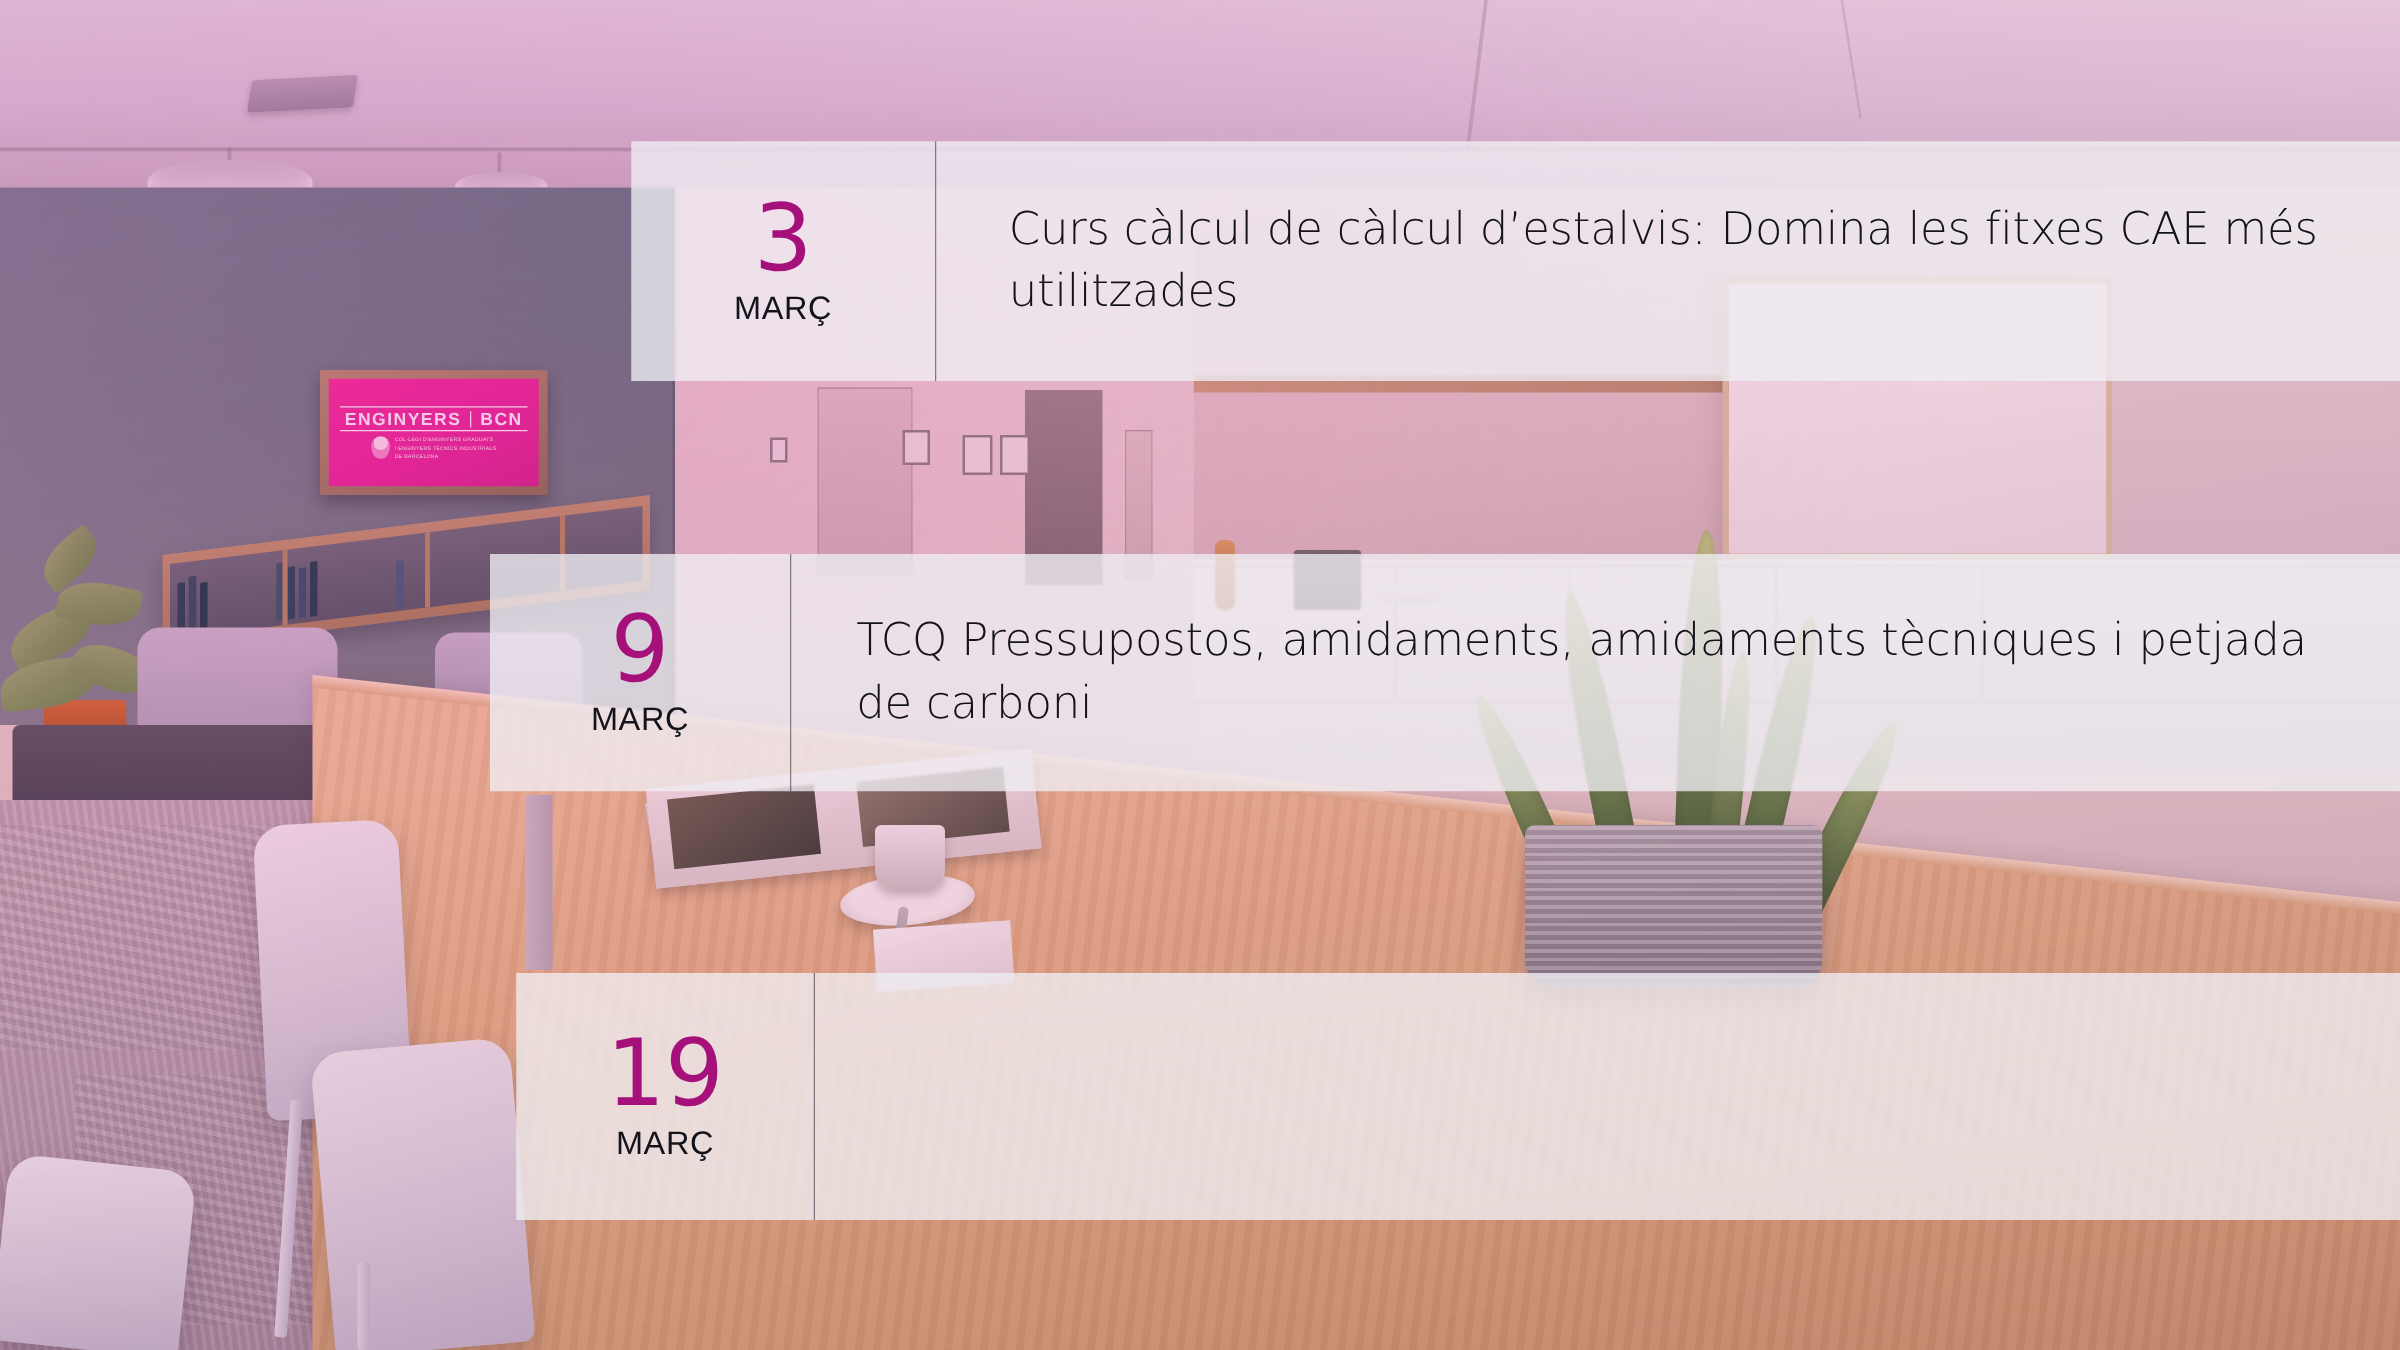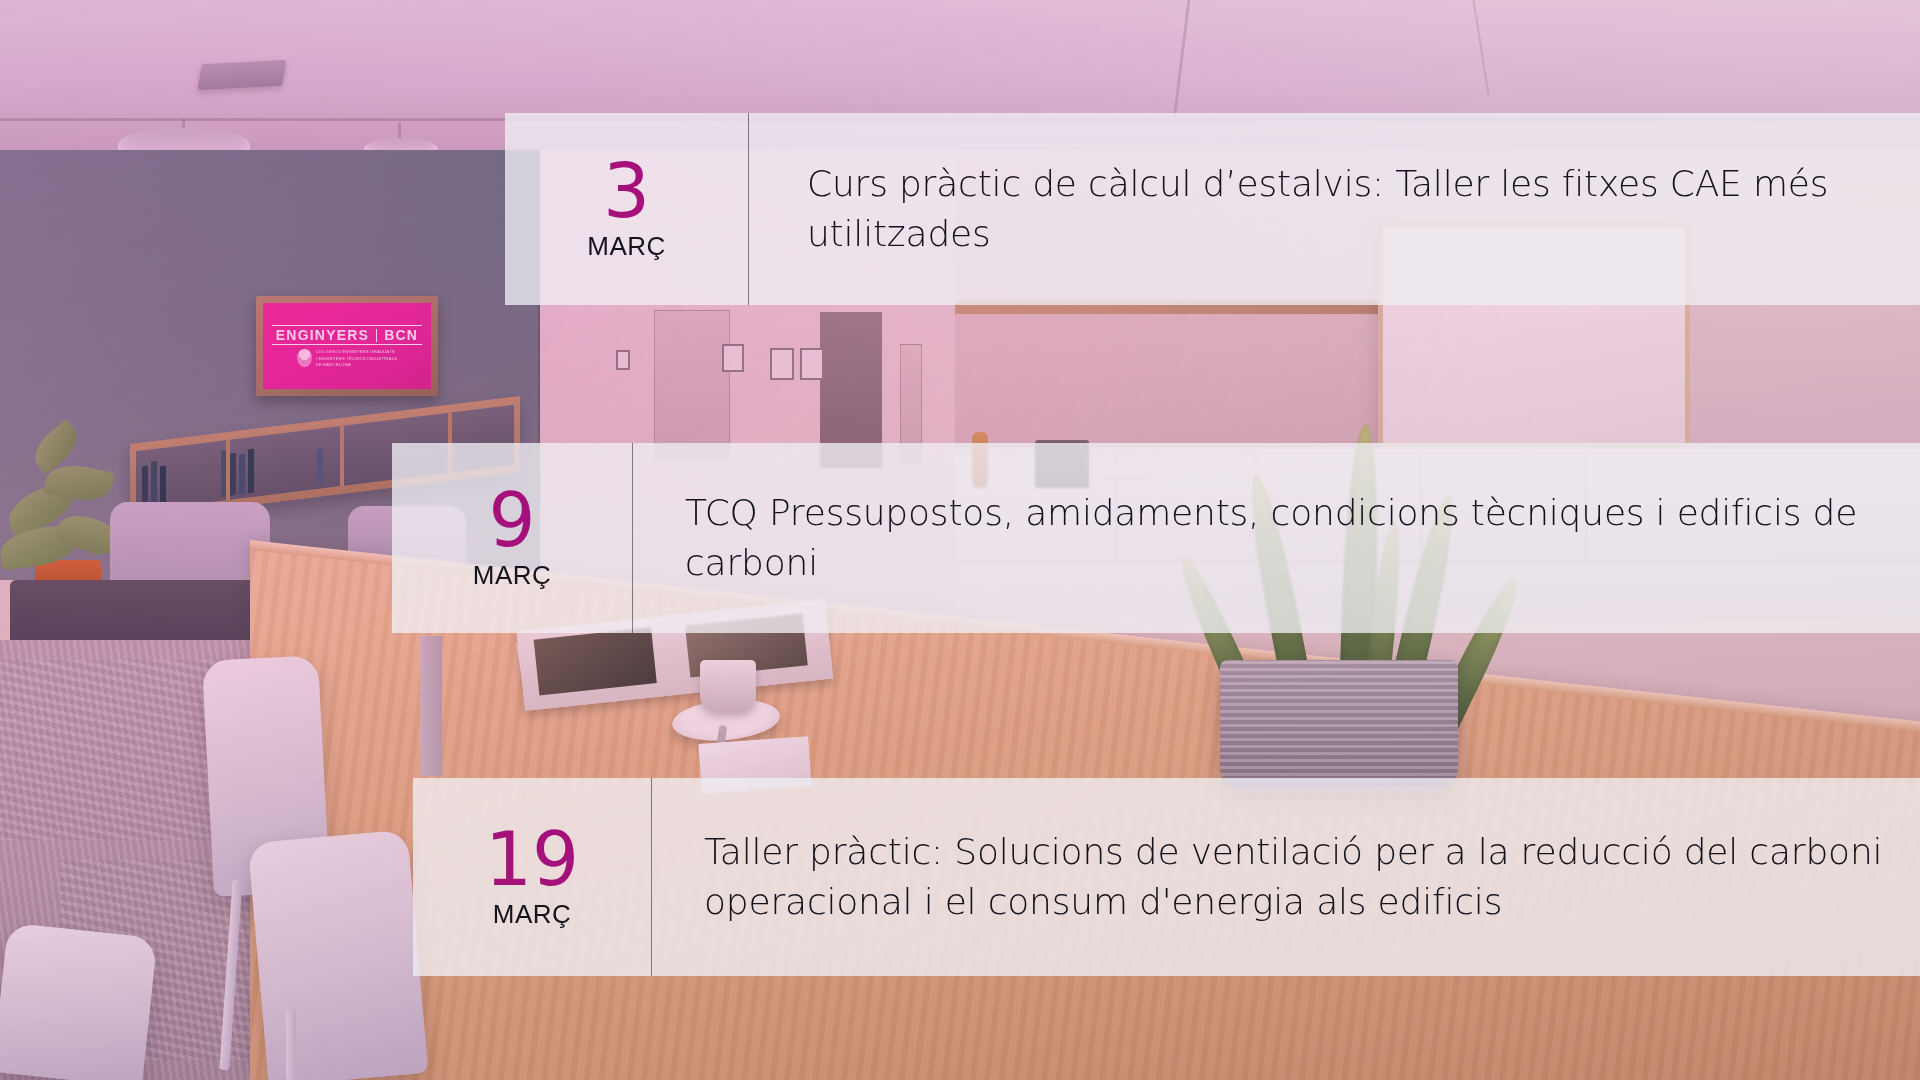--- a/index.html
+++ b/index.html
@@ -542,32 +542,31 @@
   <div class="grade"></div>
   <div class="grade2"></div>
 </div>
 
 <div class="card" id="card-1">
   <div class="date">
     <div class="day">3</div>
     <div class="month">MARÇ</div>
   </div>
   <div class="divider"></div>
-  <div class="title">Curs pràctic de càlcul d’estalvis: Taller les fitxes CAE més utilitzades</div>
+  <div class="title">Curs càlcul de càlcul d’estalvis: Domina les fitxes CAE més utilitzades</div>
 </div>
 
 <div class="card" id="card-2">
   <div class="date">
     <div class="day">9</div>
     <div class="month">MARÇ</div>
   </div>
   <div class="divider"></div>
-  <div class="title">TCQ Pressupostos, amidaments, condicions tècniques i edificis de carboni</div>
+  <div class="title">TCQ Pressupostos, amidaments, amidaments tècniques i petjada de carboni</div>
 </div>
 
 <div class="card" id="card-3">
   <div class="date">
     <div class="day">19</div>
     <div class="month">MARÇ</div>
   </div>
   <div class="divider"></div>
-  <div class="title">Taller pràctic: Solucions de ventilació per a la reducció del carboni operacional i el consum d'energia als edificis</div>
 </div>
 
 </body></html>

